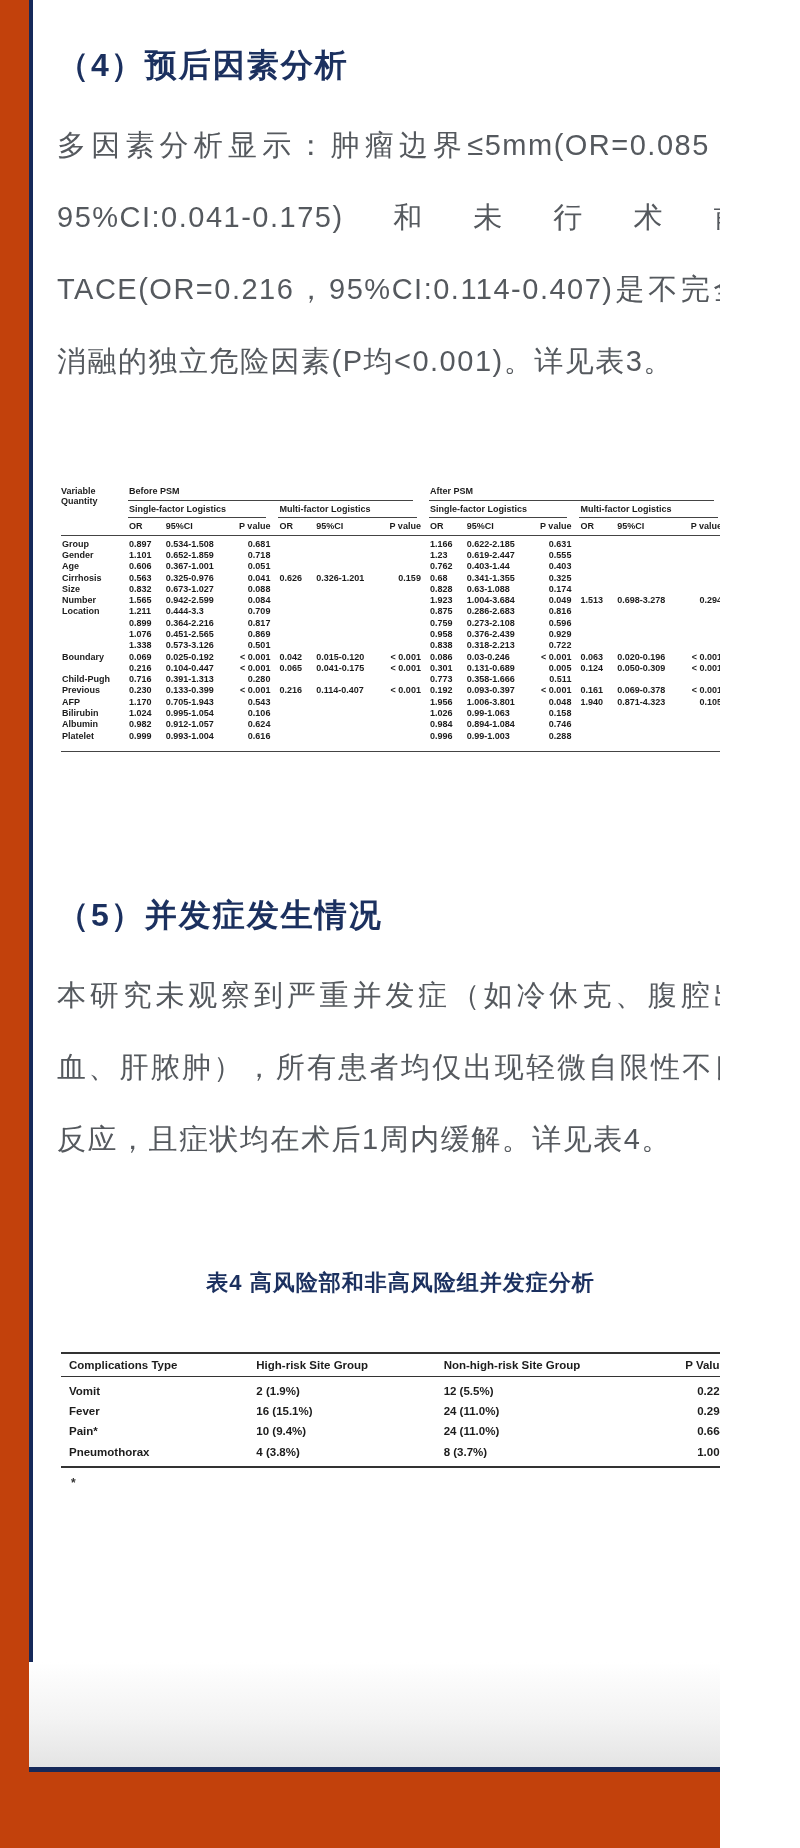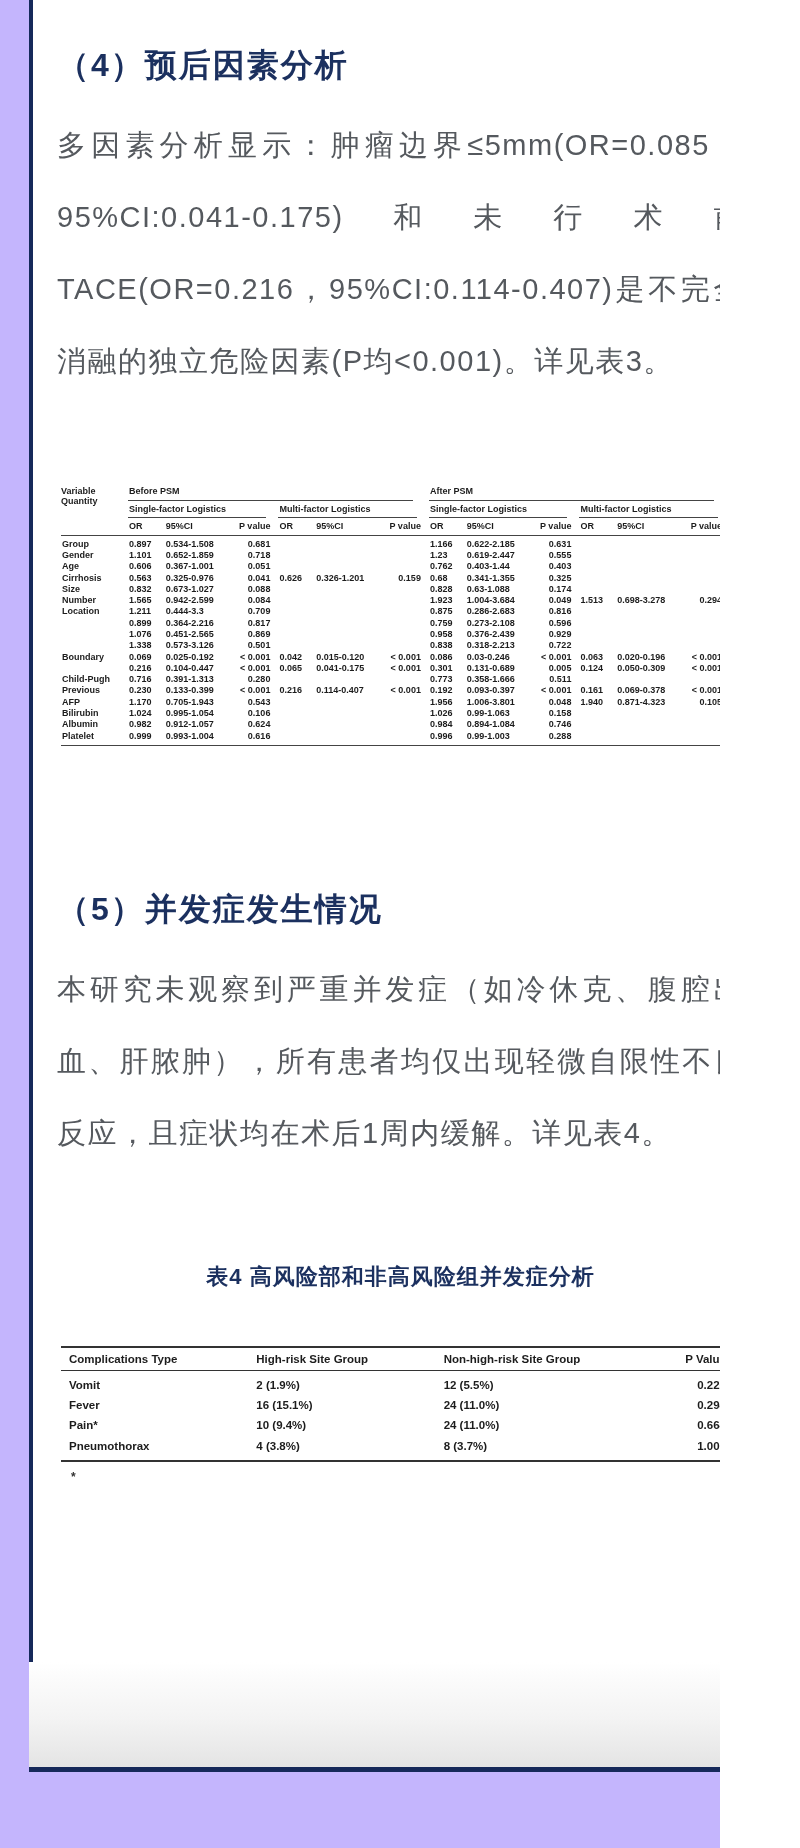--- a/index.html
+++ b/index.html
@@ -1,19 +1,19 @@
 <!DOCTYPE html>
 <html><head>
 <meta charset="utf-8">
 <style>
   * { margin: 0; padding: 0; box-sizing: border-box; }
   html,body { background: #ffffff; }
   .page {
     width: 720px; height: 1848px;
-    background: #c4b5fd;
+    background: #c2410c;
     font-family: "Liberation Sans", sans-serif;
     position: relative;
     overflow: hidden;
   }
   .card {
     position: absolute; left: 29px; top: 0;
     width: 743px; height: 1777px;
   }
   .card-main {
     border-left: 4px solid #16295a;
@@ -68,21 +68,21 @@
   table.t3 col.c-p   { width: 7%; }
   table.t3 th { font-weight: bold; text-align: left; vertical-align: bottom; }
   table.t3 th.varhead { vertical-align: top; white-space: pre-line; line-height: 10px; border-bottom: 1px solid #444; padding-bottom: 4px; }
   table.t3 .grp-inner { border-bottom: 1px solid #444; padding: 0 0 4px 1px; margin-right: 16px; }
   table.t3 .sub-inner { border-bottom: 1px solid #444; padding: 3px 0 3px 1px; margin-right: 12px; }
   table.t3 tr.valrow th { border-bottom: 1px solid #444; padding: 3px 0 4px 1px; }
   table.t3 tr.valrow th.pcol { text-align: right; padding-right: 8px; }
   table.t3 td { line-height: 11.3px; vertical-align: middle; padding-left: 1px; overflow: hidden; white-space: nowrap; }
   table.t3 td.pv { text-align: right; padding-right: 8px; padding-left: 0; }
   table.t3 tbody tr:first-child td { padding-top: 3px; }
-  table.t3 tbody tr:last-child td { border-bottom: 1px solid #444; padding-bottom: 3px; }
+  table.t3 tbody tr:last-child td { border-bottom: 1px solid #444; padding-bottom: 9px; }
   
   .t4-wrap { margin: 54px 14px 0 4px; }
   table.t4 {
     width: 100%;
     border-collapse: collapse;
     table-layout: fixed;
     font-size: 11.5px;
     color: #1c1c1c;
     font-weight: bold;
   }

